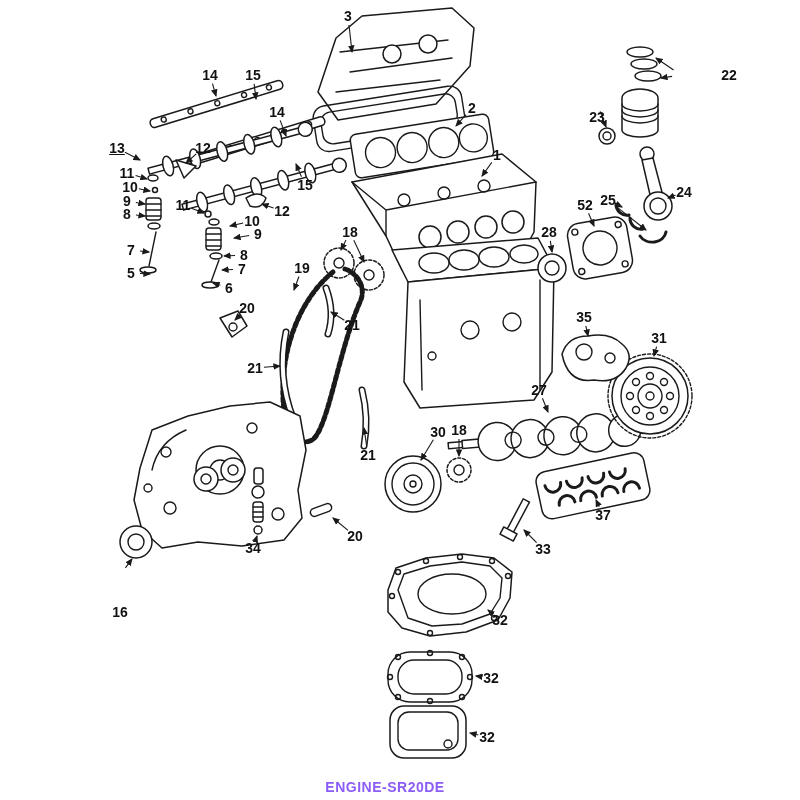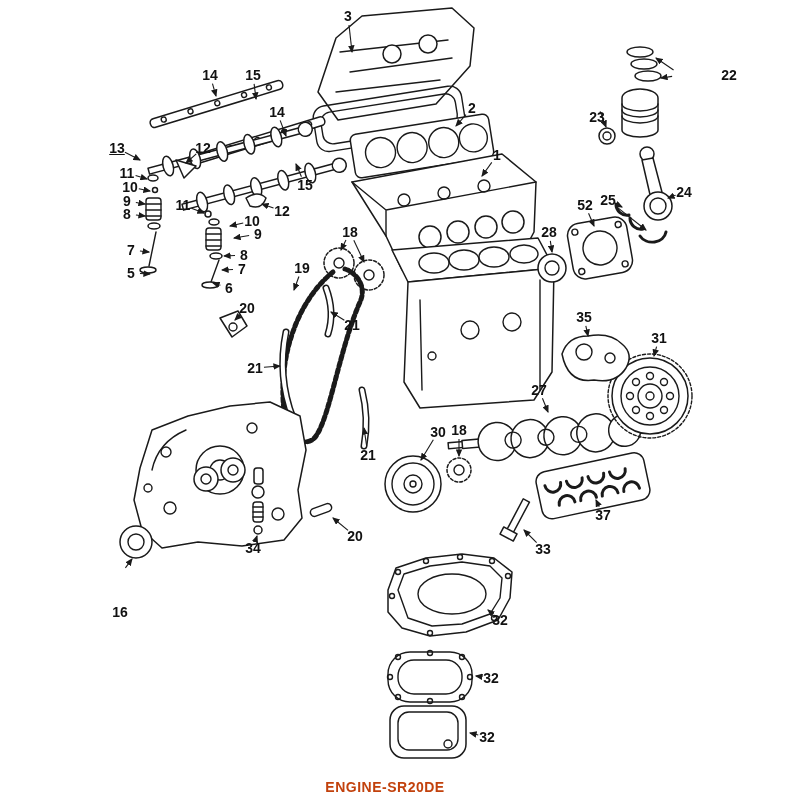--- a/index.html
+++ b/index.html
@@ -9,21 +9,21 @@
   .ln{fill:none;stroke:#1a1a1a;stroke-width:1.4;stroke-linejoin:round;stroke-linecap:round;}
   .fw{fill:#ffffff;stroke:#1a1a1a;stroke-width:1.5;stroke-linejoin:round;stroke-linecap:round;}
   .chain{fill:none;stroke:#1a1a1a;stroke-width:5;stroke-dasharray:4 3;stroke-linecap:round;}
   .guide{fill:none;stroke:#1a1a1a;stroke-width:7;stroke-linecap:round;}
   .guide-core{fill:none;stroke:#ffffff;stroke-width:4;stroke-linecap:round;}
   .bshell{fill:none;stroke:#1a1a1a;stroke-width:3;stroke-linecap:round;}
   #leader-lines line{stroke:#1a1a1a;stroke-width:1.1;}
   .callout{position:absolute;transform:translate(-50%,-50%);font-weight:700;font-size:14px;
            color:#111;line-height:1;user-select:none;}
   .diagram-title{position:absolute;left:385px;top:779px;transform:translateX(-50%);
-           font-weight:700;font-size:14px;letter-spacing:.5px;color:#c2410c;white-space:nowrap;}
+           font-weight:700;font-size:14px;letter-spacing:.5px;color:#8b5cf6;white-space:nowrap;}
 </style>
 </head>
 <body>
 
 <div class="stage">
 
   <svg id="art" width="800" height="800" viewBox="0 0 800 800">
 
     <g>
       <path class="fw" d="M318,92 L336,38 L362,16 L452,8 L474,28 L470,66 L436,104 L338,120 Z"></path>

